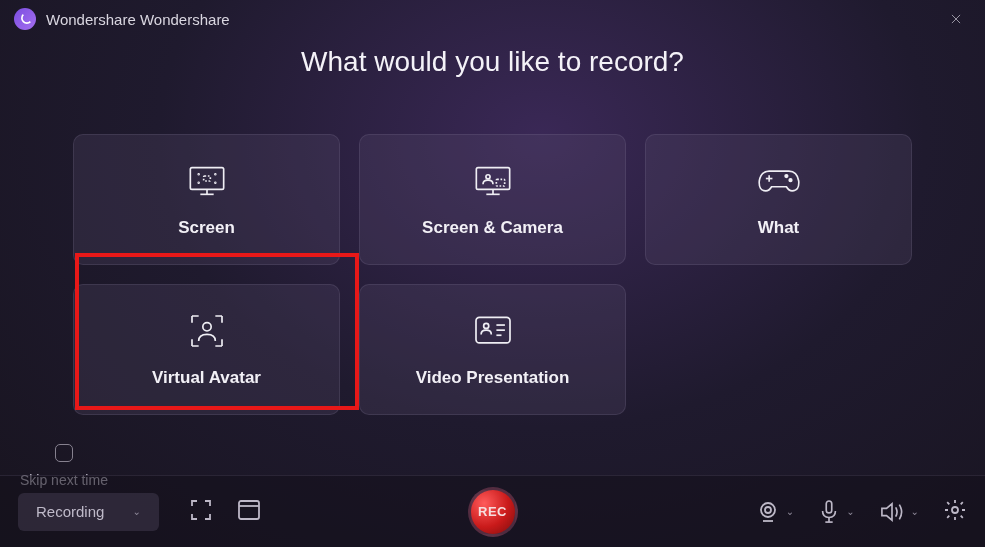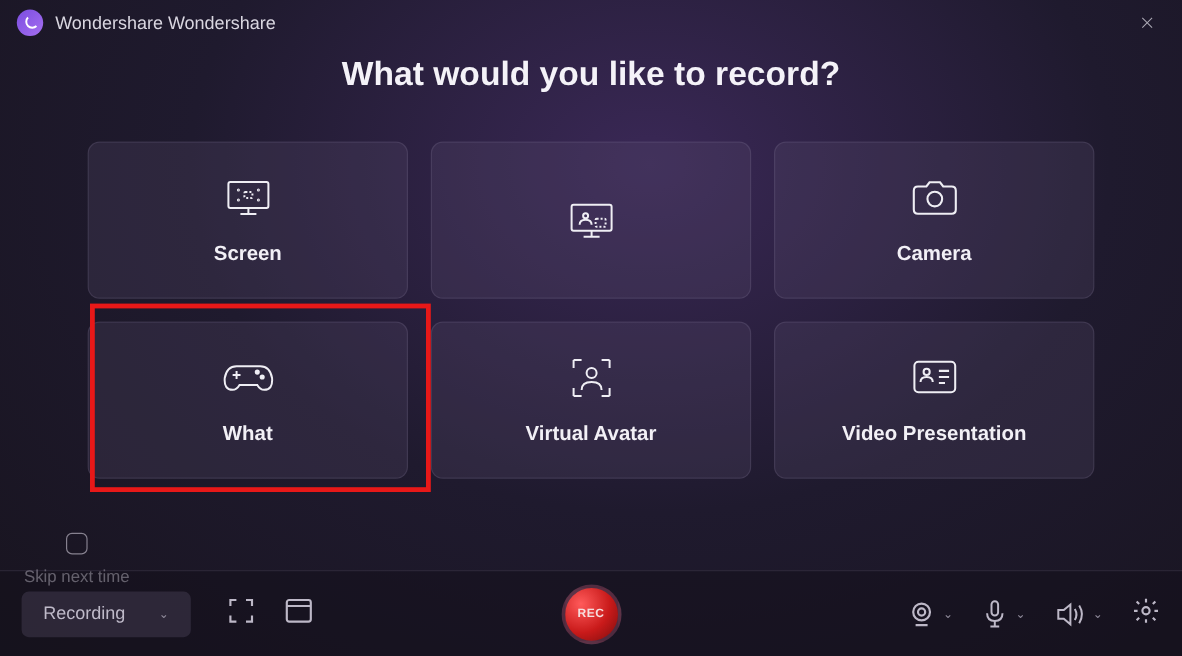--- a/index.html
+++ b/index.html
@@ -43,24 +43,24 @@
       display: flex;
       align-items: center;
       justify-content: center;
       color: #aaa7b3;
       cursor: pointer;
       font-size: 18px;
     }
     .heading {
       text-align: center;
       font-size: 28px;
-      font-weight: 700;
+      font-weight: 400;
       color: #f4f2f8;
       margin-top: 8px;
-      margin-bottom: 24px;
+      margin-bottom: 40px;
     }
     .grid {
       display: grid;
       grid-template-columns: repeat(3, 267px);
       grid-gap: 19px;
       justify-content: center;
       padding: 16px 20px;
     }
     .card {
       height: 131px;
@@ -155,21 +155,21 @@
       transform: translate(-50%, -50%);
       width: 50px;
       height: 50px;
       border-radius: 50%;
       background: radial-gradient(circle at 30% 30%, #ff5a5a 0%, #c91a1a 55%, #7a0d0d 100%);
       border: 3px solid rgba(60, 50, 75, 0.8);
       display: flex;
       align-items: center;
       justify-content: center;
       cursor: pointer;
-      font-size: 10px;
+      font-size: 13px;
       font-weight: 700;
       color: #f5dede;
       letter-spacing: 0.5px;
     }
     .right-tools {
       position: absolute;
       right: 18px;
       display: flex;
       align-items: center;
       gap: 24px;
@@ -227,31 +227,23 @@
     <div class="card-icon">
       <svg width="40" height="36" viewBox="0 0 48 40" fill="none" stroke="#efeef4" stroke-width="2">
         <rect x="4" y="4" width="40" height="26" rx="2"></rect>
         <line x1="16" y1="36" x2="32" y2="36"></line>
         <line x1="24" y1="30" x2="24" y2="36"></line>
         <circle cx="18" cy="15" r="2.5"></circle>
         <path d="M12 24 Q12 19 18 19 Q24 19 24 24"></path>
         <rect x="28" y="18" width="10" height="8" rx="1" stroke-dasharray="2 2"></rect>
       </svg>
     </div>
-  </div>
-
-  <div class="card">
-    <div class="card-icon">
-      <svg width="42" height="34" viewBox="0 0 48 38" fill="none" stroke="#efeef4" stroke-width="2">
-        <path d="M4 12 L4 30 Q4 34 8 34 L40 34 Q44 34 44 30 L44 12 Q44 8 40 8 L32 8 L29 4 L19 4 L16 8 L8 8 Q4 8 4 12 Z"></path>
-        <circle cx="24" cy="20" r="7"></circle>
-      </svg>
-    </div>
-    <div class="card-label">Camera</div>
-  </div>
+    <div class="card-label">Screen &amp; Camera</div>
+  </div>
+
 
   <div class="card">
     <div class="card-icon">
       <svg width="46" height="32" viewBox="0 0 56 36" fill="none" stroke="#efeef4" stroke-width="2">
         <path d="M16 6 L40 6 Q50 6 52 18 Q53 30 44 30 Q40 30 37 25 L19 25 Q16 30 12 30 Q3 30 4 18 Q6 6 16 6 Z"></path>
         <line x1="16" y1="11" x2="16" y2="19"></line>
         <line x1="12" y1="15" x2="20" y2="15"></line>
         <circle cx="37" cy="12" r="1.6" fill="#efeef4"></circle>
         <circle cx="42" cy="17" r="1.6" fill="#efeef4"></circle>
       </svg>

